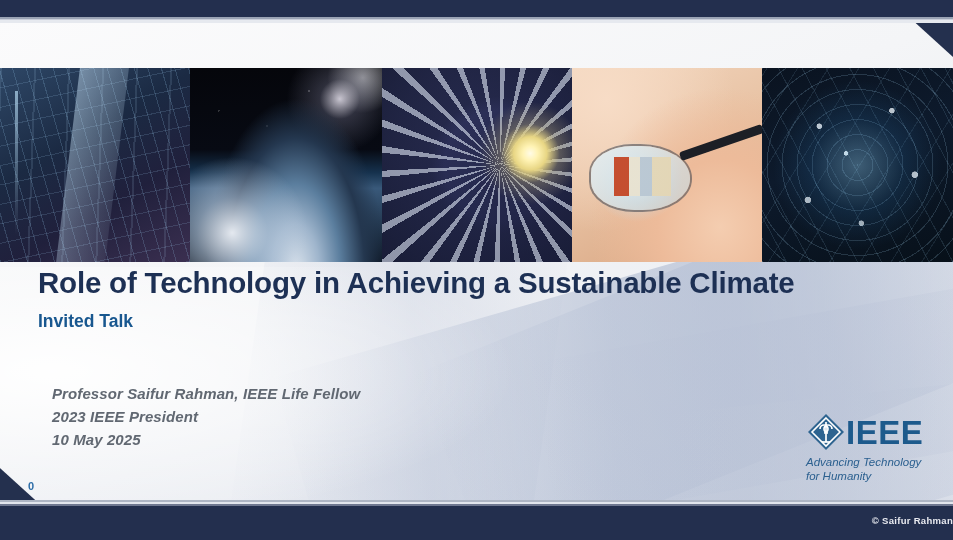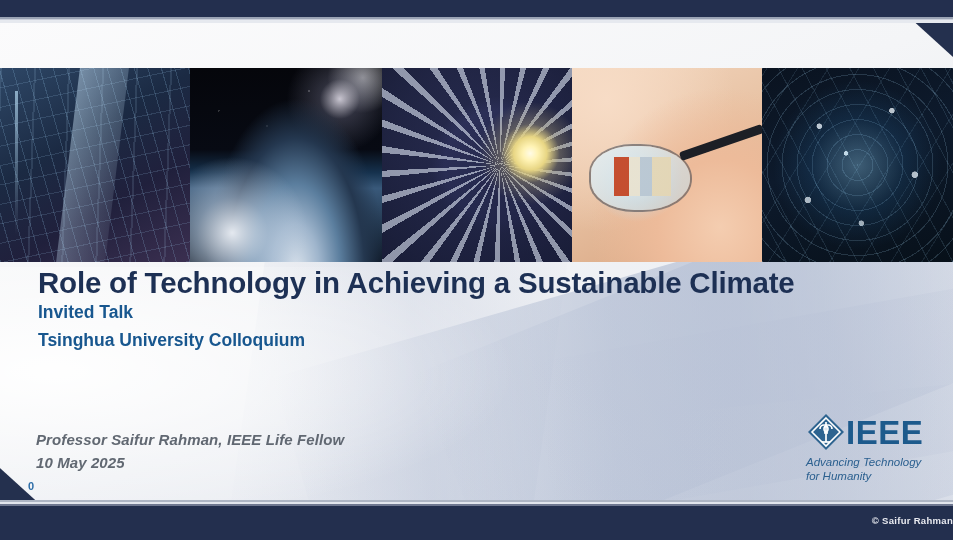--- a/index.html
+++ b/index.html
@@ -112,25 +112,25 @@
       radial-gradient(circle at 44% 44%,rgba(255,255,255,.9) 0 2px,rgba(0,0,0,0) 2.5px),
       linear-gradient(160deg,#0a1320 0%,#0d1a2c 45%,#071019 100%);}
 
   
   .titlewrap{position:absolute;left:38px;top:268px;width:905px;}
   .title{
     font-size:29.5px;font-weight:bold;color:#1d3054;letter-spacing:-.2px;
     line-height:1.05;white-space:nowrap;
   }
   .subline{
-    font-size:17.5px;font-weight:bold;color:#18578f;line-height:1.52;
+    font-size:17.5px;font-weight:bold;color:#18578f;line-height:1.52;margin-top:9px;
   }
   .subline.s2{margin-top:1px;}
 
-  .speaker{position:absolute;left:36px;top:383px;width:520px;margin-top:46px;}
+  .speaker{position:absolute;left:52px;top:383px;width:520px;}
   .speaker div{
     font-size:15px;font-weight:bold;font-style:italic;color:#616872;
     line-height:1.53;letter-spacing:.1px;white-space:nowrap;
   }
 
   
   .ieee{position:absolute;left:806px;top:412px;width:140px;}
   .ieee-row{display:flex;align-items:center;gap:0;}
   .ieee-mark{width:40px;height:40px;flex:0 0 auto;}
   .ieee-word{font-size:33px;font-weight:bold;color:#1d5a8c;letter-spacing:.5px;line-height:1;}
@@ -174,25 +174,25 @@
       <div class="lens"></div>
       <div class="hud"></div>
       <div class="arm"></div>
     </div>
     <div class="panel p5"></div>
   </div>
 
   <div class="titlewrap">
     <div class="title">Role of Technology in Achieving a Sustainable Climate</div>
     <div class="subline">Invited Talk</div>
-    <div class="subline s2">Tsinghua University Colloquium</div>
   </div>
 
   <div class="speaker">
     <div>Professor Saifur Rahman, IEEE Life Fellow</div>
+    <div>2023 IEEE President</div>
     <div>10 May 2025</div>
   </div>
 
   <div class="ieee">
     <div class="ieee-row">
       <span class="ieee-mark">
         <svg viewBox="0 0 40 40" width="40" height="40">
           <polygon points="20,2 38,20 20,38 2,20" fill="#2e6490"></polygon>
           <polygon points="20,6 34,20 20,34 6,20" fill="none" stroke="#ffffff" stroke-width="1.6"></polygon>
           <path d="M20 10 L20 30 M14 17 a4 4 0 1 1 4 4 M26 17 a4 4 0 1 0 -4 4" fill="none" stroke="#ffffff" stroke-width="1.7"></path>

